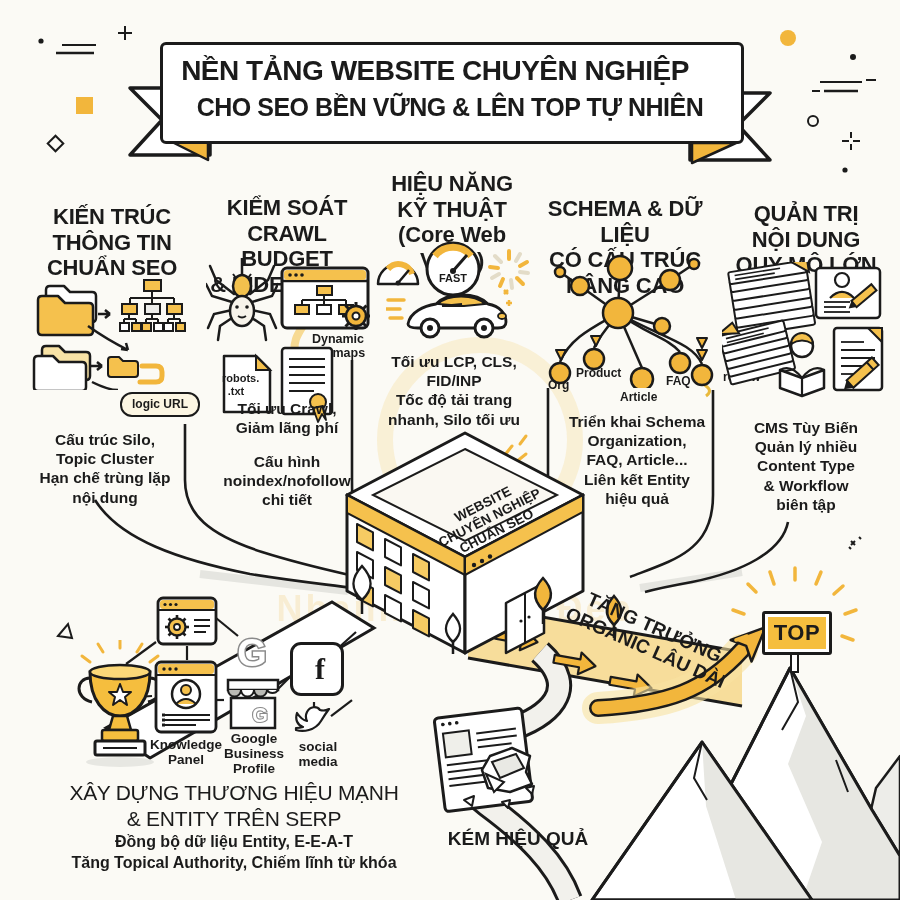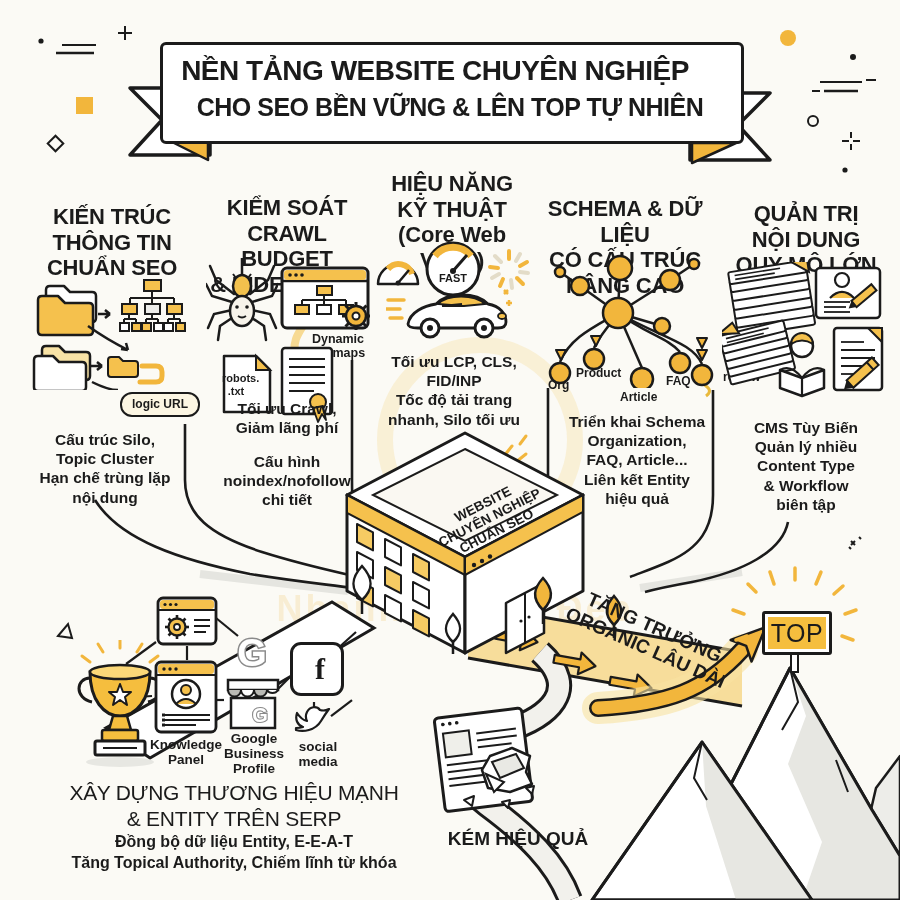--- a/index.html
+++ b/index.html
@@ -497,21 +497,21 @@
   <svg class="abs" style="left:600px;top:594px;" width="28" height="44" viewBox="0 0 28 44">
     <line x1="14" y1="31" x2="14" y2="44" stroke="#1b1b1b" stroke-width="2.5"></line>
     <path d="M14 2 C 22 11, 25 20, 14 31 C 3 20, 6 11, 14 2 Z" fill="#F2B63C" stroke="#1b1b1b" stroke-width="2.5"></path>
   </svg>
 
   
   <div class="t" style="left:556px;top:572px;width:225px;font-size:19px;font-weight:bold;line-height:1.18;transform:rotate(24deg);transform-origin:left top;">TĂNG TRƯỞNG
 ORGANIC LÂU DÀI</div>
   <div class="abs" style="left:762px;top:611px;width:64px;height:38px;background:#F5BE3E;border:3.5px solid #1b1b1b;border-radius:3px;
               box-shadow:inset 0 0 0 3px #FFFFFF;display:flex;align-items:center;justify-content:center;">
-    <span style="font-size:25px;font-weight:normal;letter-spacing:0.5px;">TOP</span>
+    <span style="font-size:22px;font-weight:bold;letter-spacing:0.5px;">TOP</span>
   </div>
 
   
   <svg class="abs" style="left:430px;top:704px;" width="126" height="120" viewBox="0 0 126 120">
     <g transform="rotate(-7 60 60)">
       <rect x="10" y="8" width="88" height="94" rx="4" fill="#FFFFFF" stroke="#1b1b1b" stroke-width="3"></rect>
       <circle cx="18" cy="15" r="1.8" fill="#1b1b1b"></circle>
           <circle cx="25" cy="15" r="1.8" fill="#1b1b1b"></circle>
           <circle cx="32" cy="15" r="1.8" fill="#1b1b1b"></circle>
       <rect x="17" y="24" width="26" height="24" fill="#EFEFEA" stroke="#1b1b1b" stroke-width="2"></rect>

